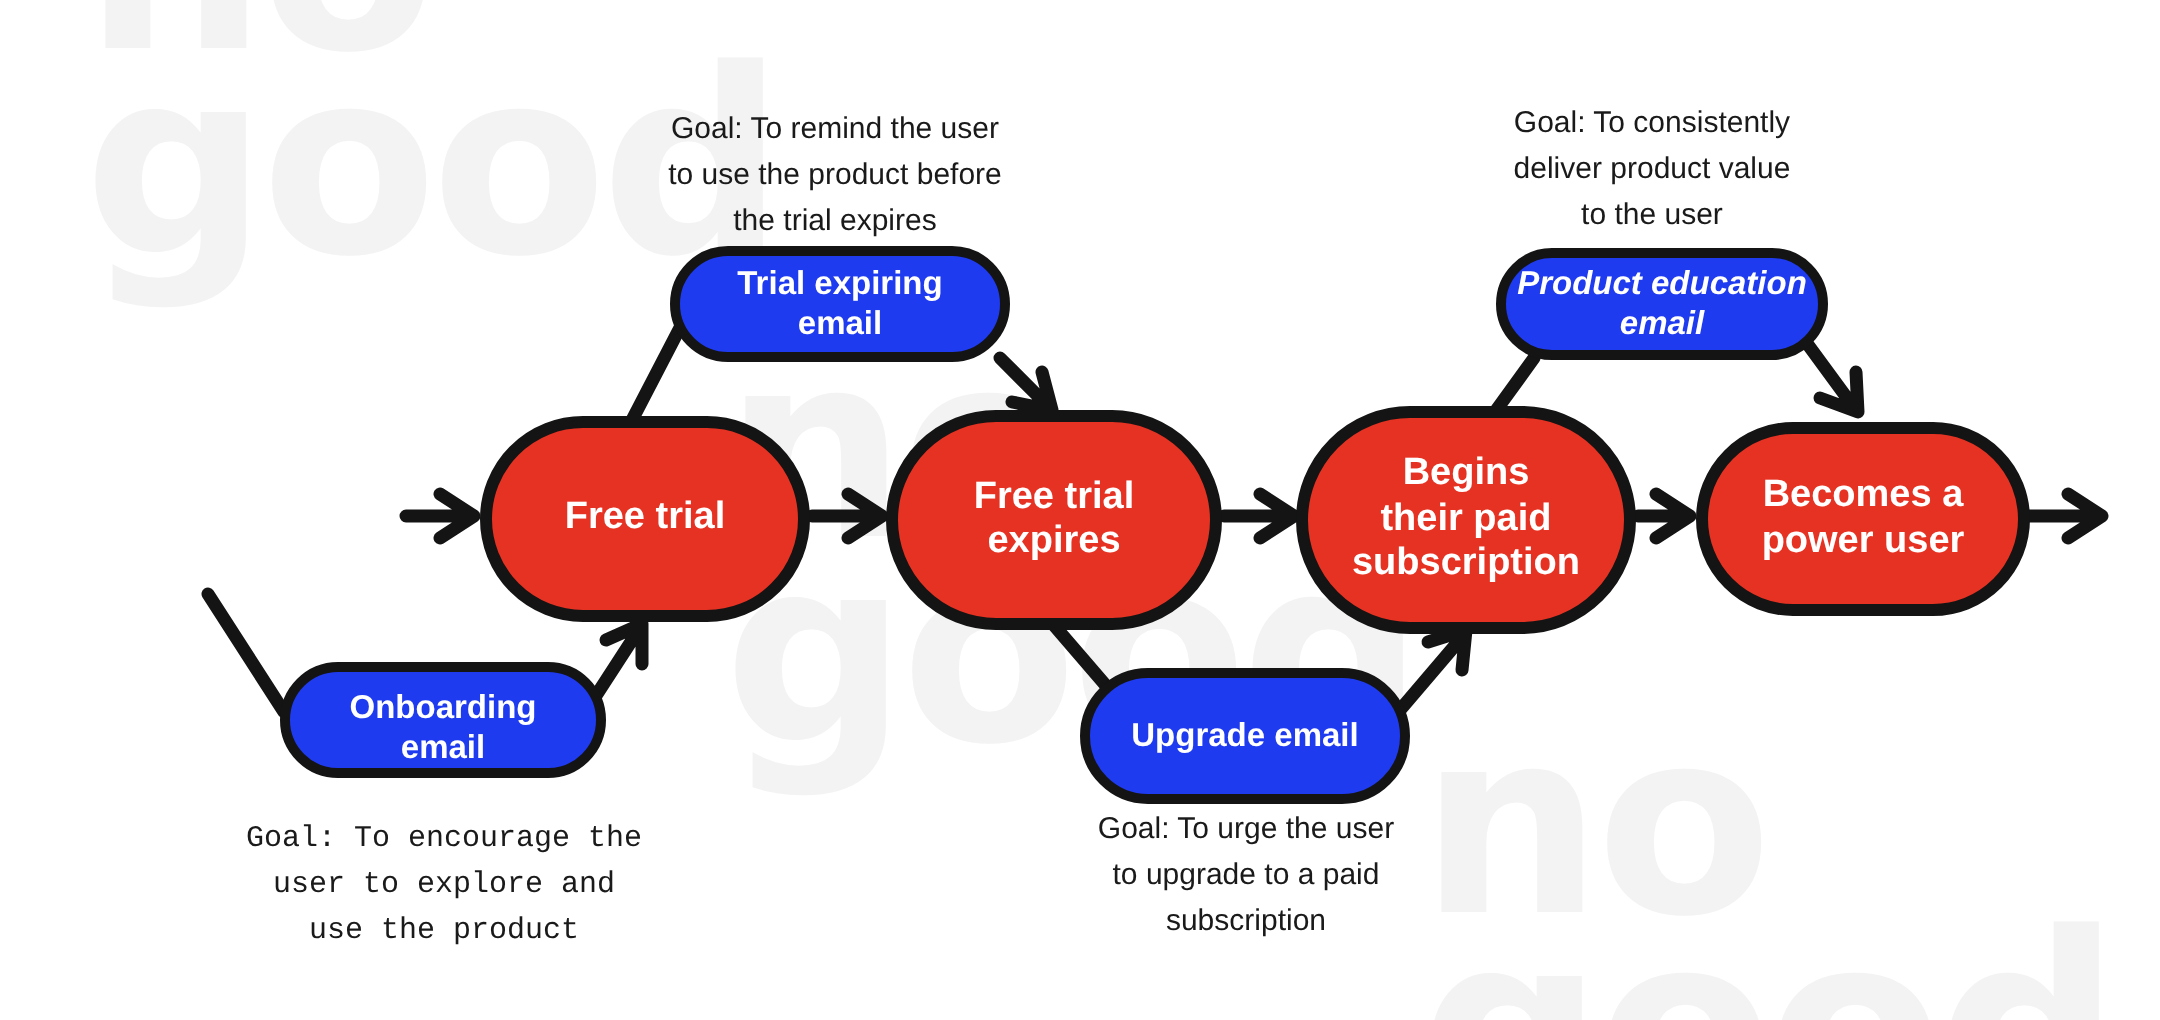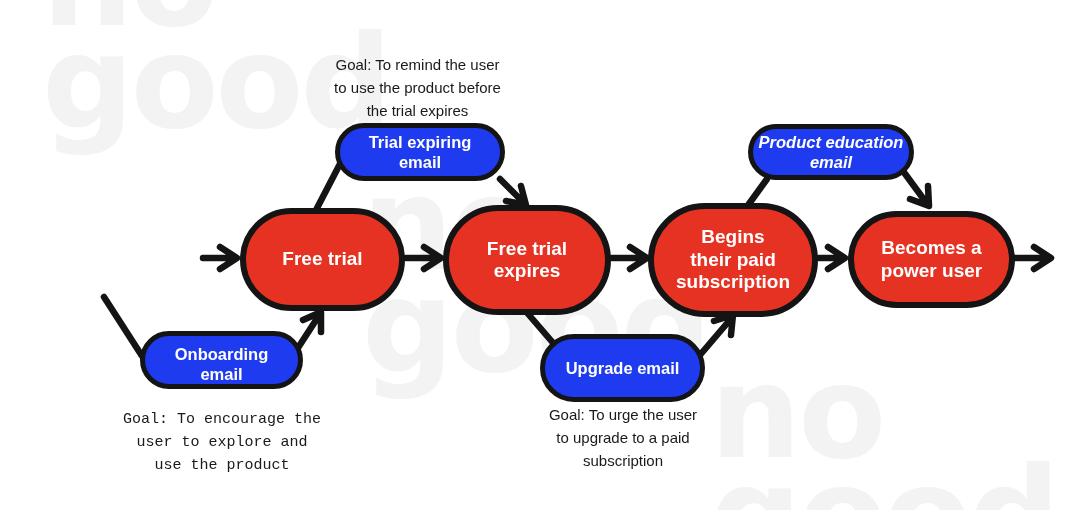--- a/index.html
+++ b/index.html
@@ -139,14 +139,17 @@
 
   <div class="goal" style="left:112px; top:408px; width:220px;font-family:Liberation Mono, monospace;">Goal: To encourage the
 user to explore and
 use the product</div>
   <div class="goal" style="left:315px; top:53px; width:205px;">Goal: To remind the user
 to use the product before
 the trial expires</div>
   <div class="goal" style="left:518px; top:403px; width:210px;">Goal: To urge the user
 to upgrade to a paid
 subscription</div>
+  <div class="goal" style="left:726px; top:50px; width:200px;">Goal: To consistently
+deliver product value
+to the user</div>
 
 </div>
 
 </body></html>

